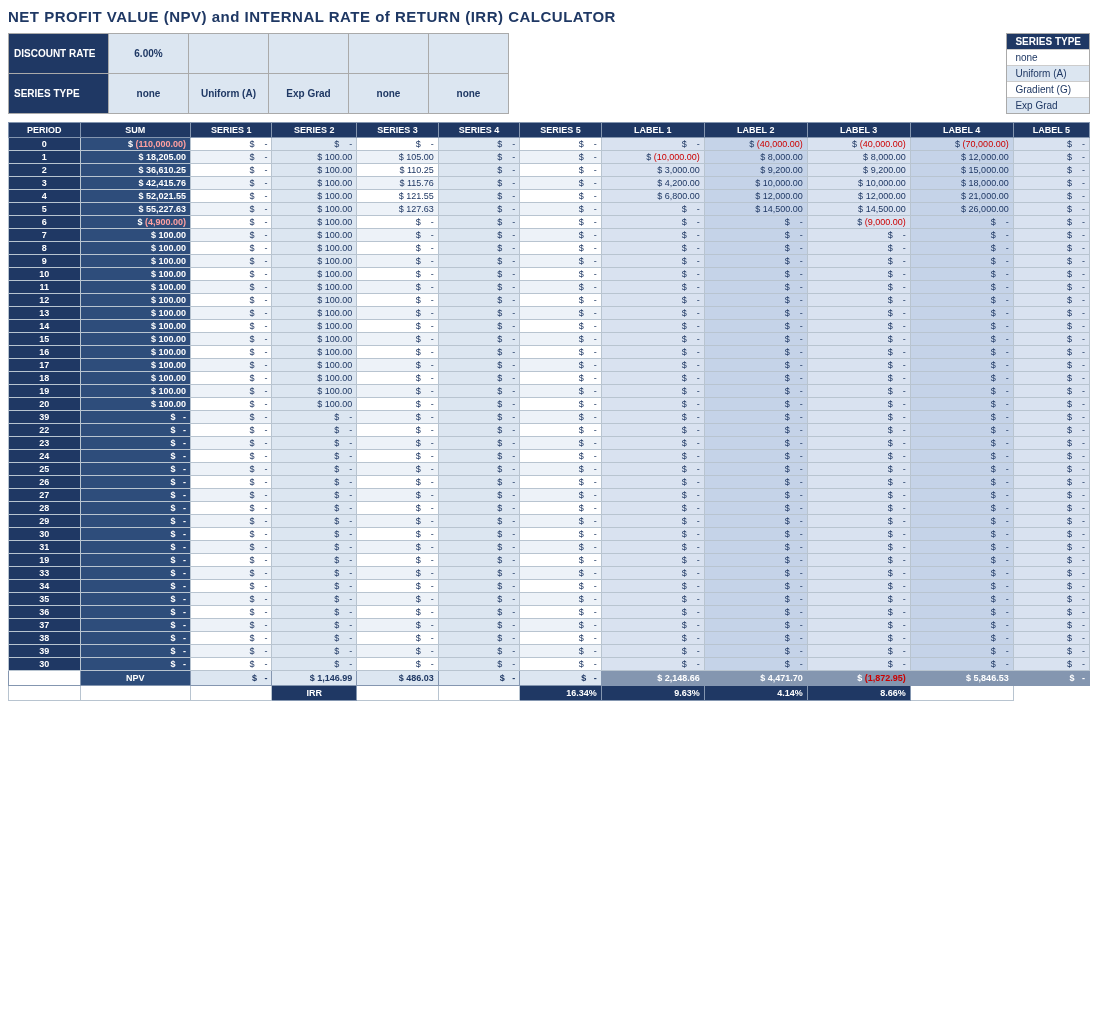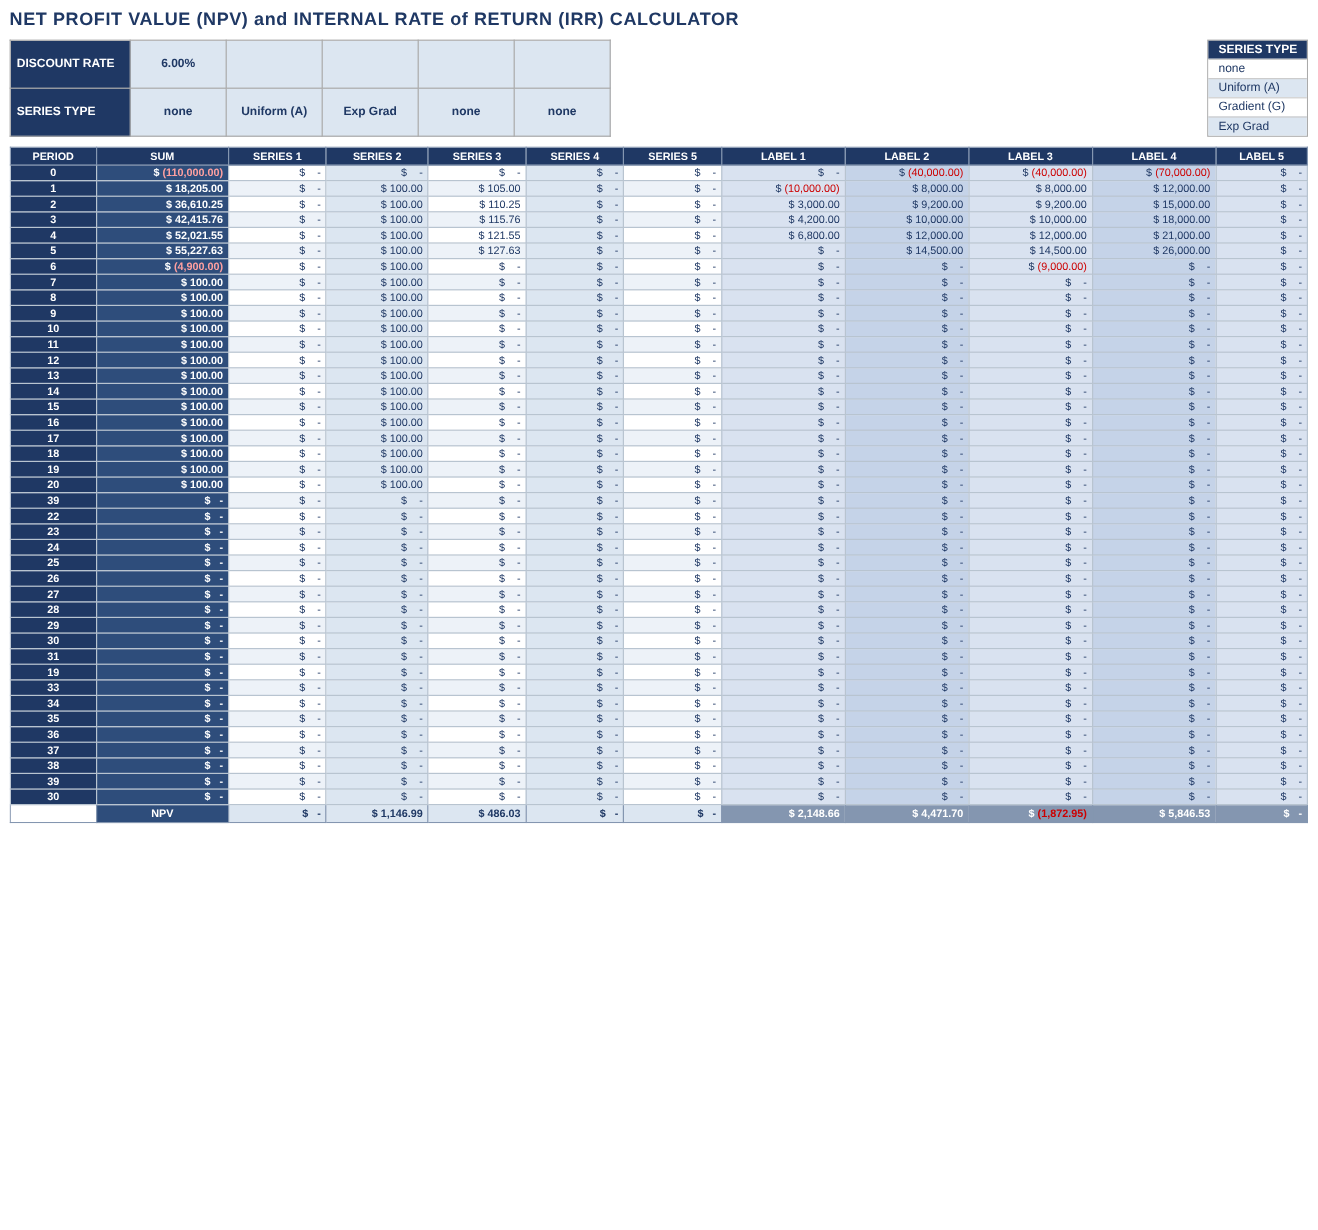--- a/index.html
+++ b/index.html
@@ -750,15 +750,28 @@
           <td style="background: rgb(220, 230, 241); color: rgb(31, 56, 100);">$ <span style="color:inherit">1,146.99</span></td>
           <td style="background: rgb(220, 230, 241); color: rgb(31, 56, 100);">$ <span style="color:inherit">486.03</span></td>
           <td style="background: rgb(220, 230, 241); color: rgb(31, 56, 100);">$ &nbsp;&nbsp;-</td>
           <td style="background: rgb(220, 230, 241); color: rgb(31, 56, 100);">$ &nbsp;&nbsp;-</td>
           <td style="background: rgb(132, 150, 176); color: rgb(255, 255, 255);">$ <span style="color:inherit">2,148.66</span></td>
           <td style="background: rgb(132, 150, 176); color: rgb(255, 255, 255);">$ <span style="color:inherit">4,471.70</span></td>
           <td style="background: rgb(132, 150, 176); color: rgb(255, 255, 255);">$ <span style="color:#c00">(1,872.95)</span></td>
           <td style="background: rgb(132, 150, 176); color: rgb(255, 255, 255);">$ <span style="color:inherit">5,846.53</span></td>
           <td style="background: rgb(132, 150, 176); color: rgb(255, 255, 255);">$ &nbsp;&nbsp;-</td>
         </tr>
+        <tr class="irr-row">
+          <td class="empty" style="background: rgb(255, 255, 255); border: 1px solid rgb(184, 196, 208);"></td>
+          <td class="empty" style="background: rgb(255, 255, 255); border: 1px solid rgb(184, 196, 208);"></td>
+          <td class="empty" style="background: rgb(255, 255, 255); border: 1px solid rgb(184, 196, 208);"></td>
+          <td class="irr-label">IRR</td>
+          <td class="empty" style="background: rgb(255, 255, 255); border: 1px solid rgb(184, 196, 208);"></td>
+          <td class="empty" style="background: rgb(255, 255, 255); border: 1px solid rgb(184, 196, 208);"></td>
+          <td>16.34%</td>
+          <td>9.63%</td>
+          <td>4.14%</td>
+          <td>8.66%</td>
+          <td class="empty" style="background: rgb(255, 255, 255); border: 1px solid rgb(184, 196, 208);"></td>
+        </tr>
       </tfoot>
   </table>
 </div>
 
 </body></html>

